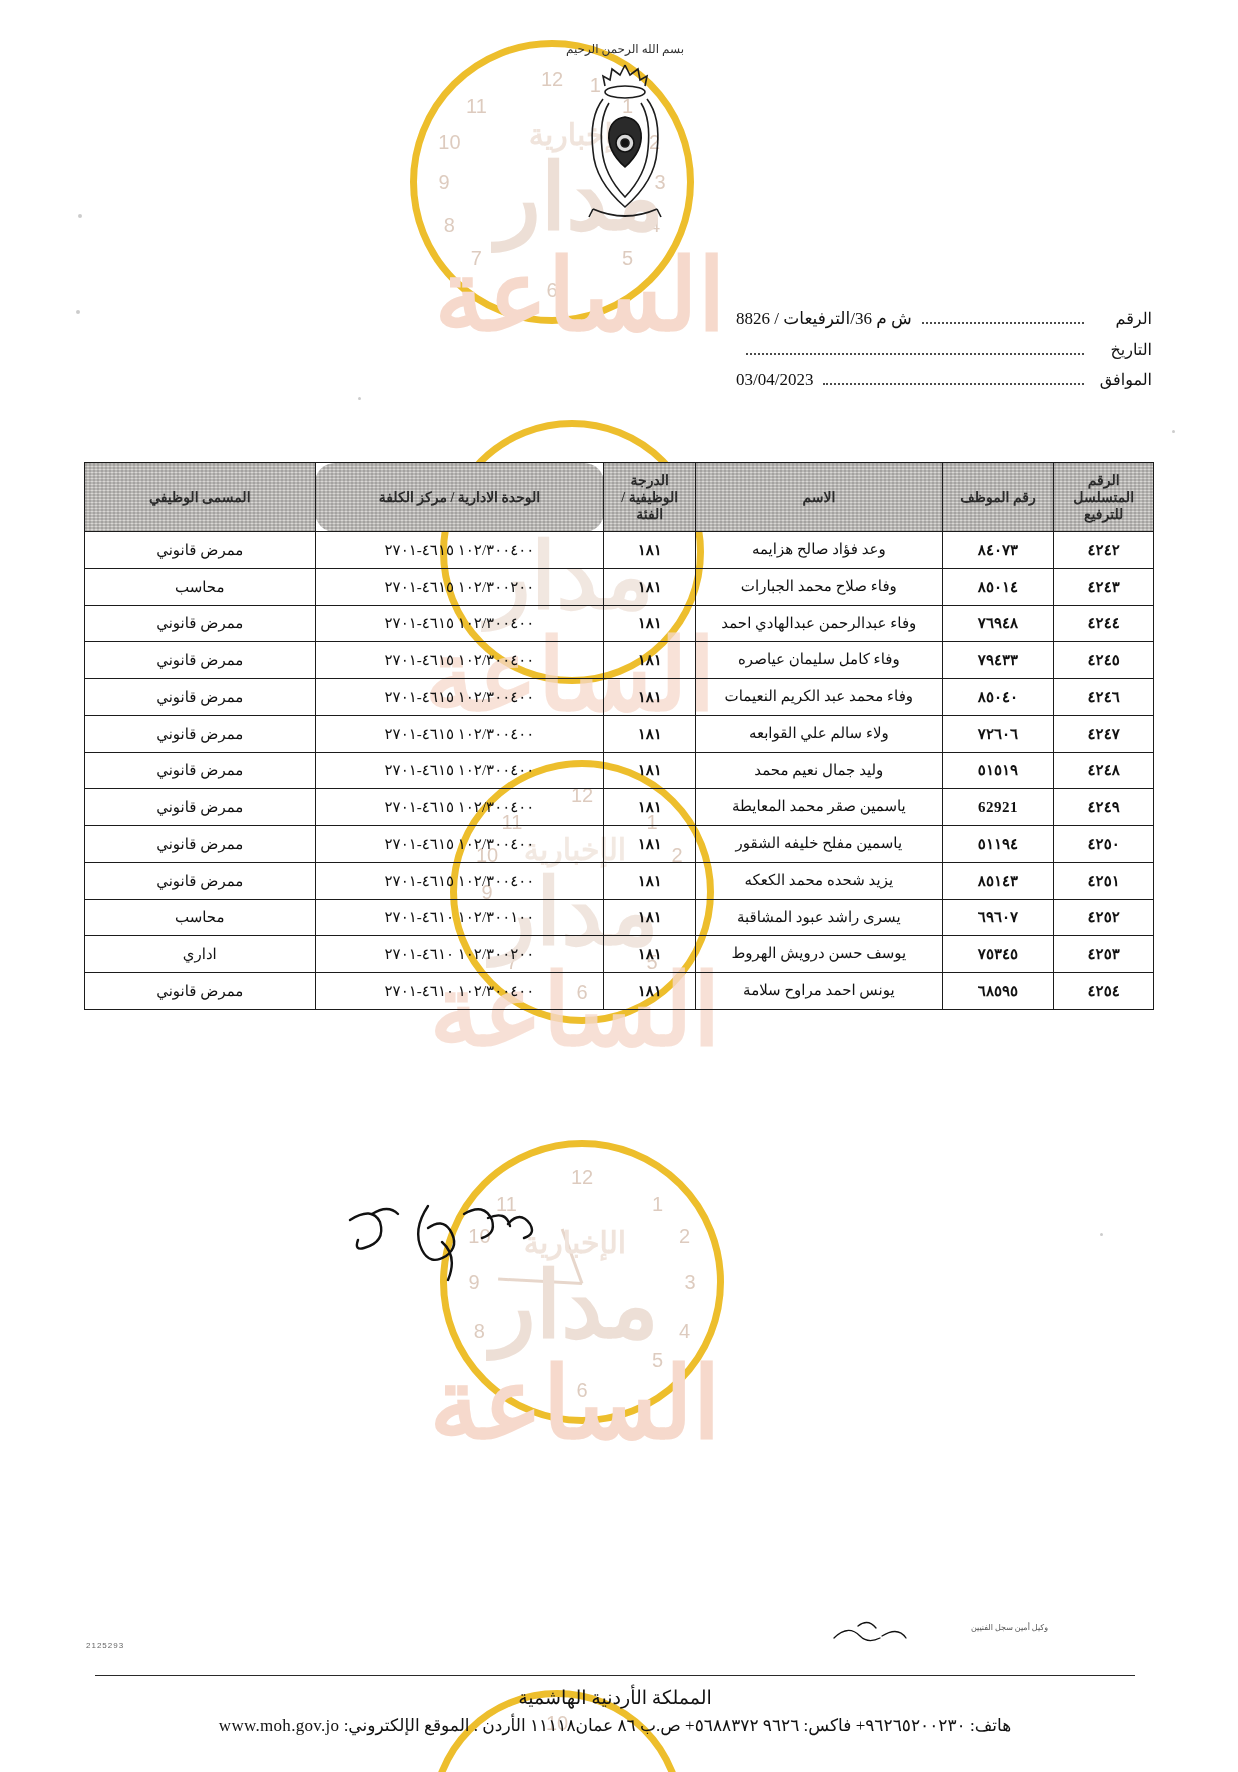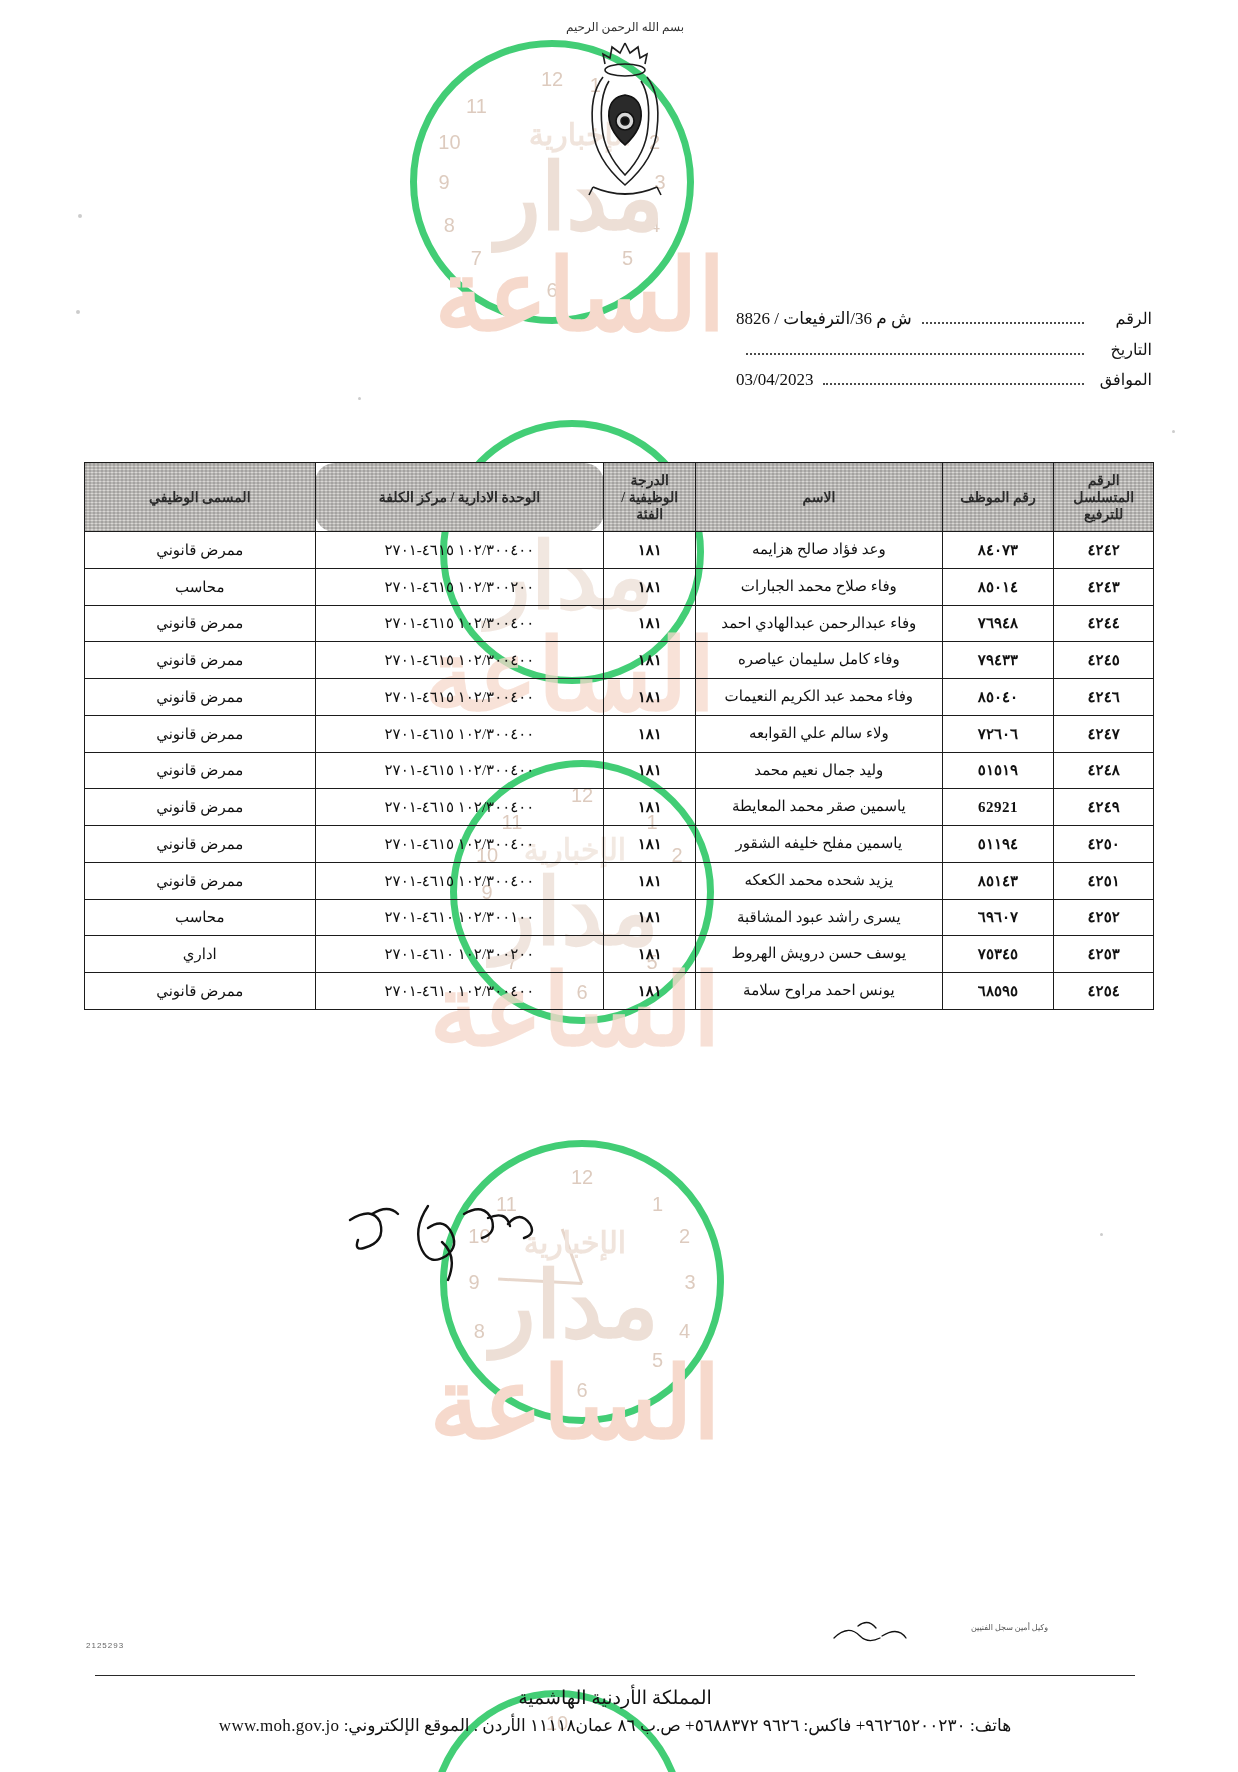--- a/index.html
+++ b/index.html
@@ -19,21 +19,21 @@
   
   .wm-layer {
     position: absolute;
     inset: 0;
     pointer-events: none;
     z-index: 0;
   }
   .wm-clock {
     position: absolute;
     border-radius: 50%;
-    border: 7px solid #22c55e;
+    border: 7px solid #eab308;
     opacity: .85;
   }
   .wm-clock .num {
     position: absolute;
     font-family: "Liberation Sans", sans-serif;
     color: #d8c3b4;
     font-size: 20px;
     transform: translate(-50%, -50%);
   }
   .wm-hand {
@@ -63,21 +63,21 @@
     display: block;
     font-size: 100px;
     color: #f6d9cc;
   }
 
   
   .header {
     position: relative;
     z-index: 2;
     text-align: center;
-    padding-top: 20px;
+    padding-top: 42px;
     margin-left: 12px;
   }
   .emblem {
     width: 104px;
     height: 170px;
     margin: 0 auto;
     position: relative;
   }
   .emblem svg { display: block; }
   .ministry-line {

